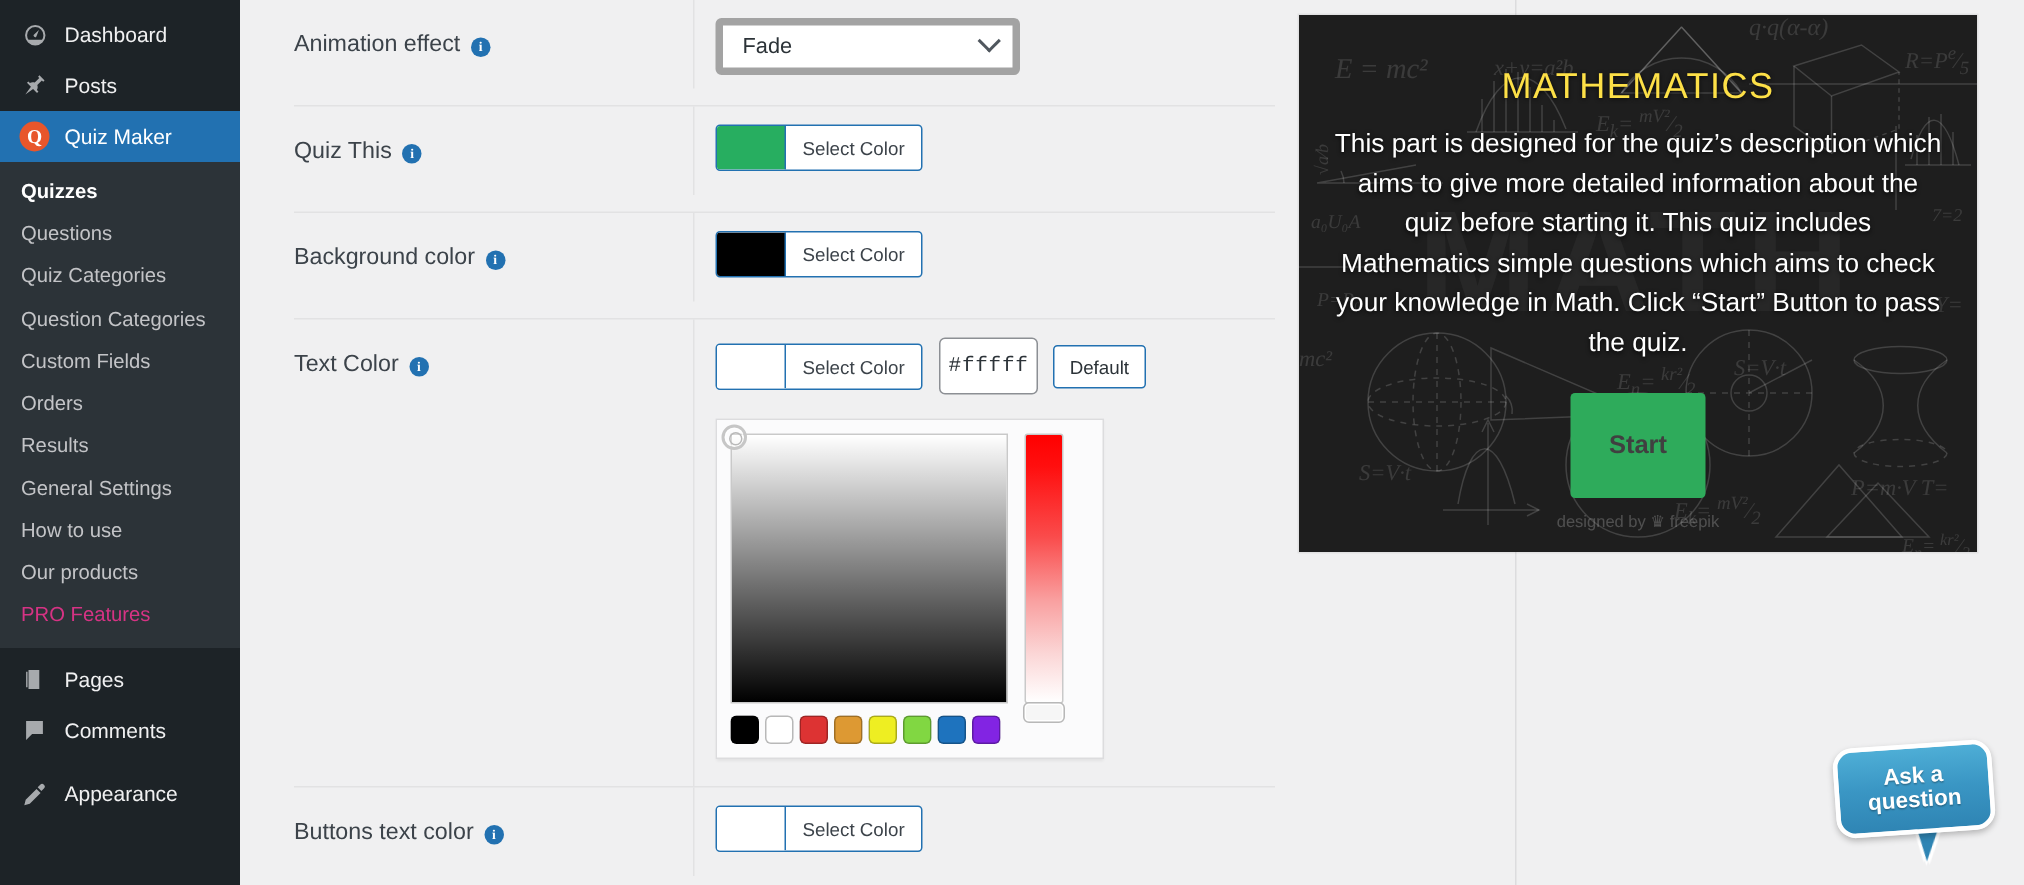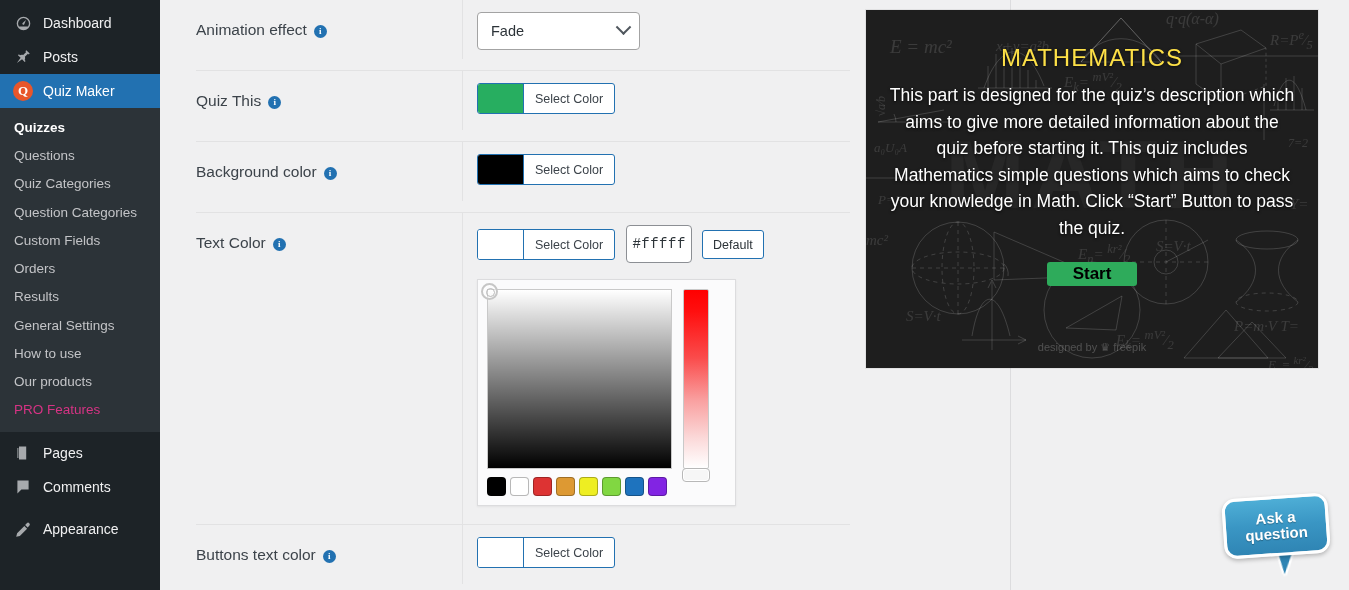--- a/index.html
+++ b/index.html
@@ -142,22 +142,22 @@
     align-items: center; justify-content: center;
     font-family: "Liberation Serif", serif;
     line-height: 1;
     cursor: pointer;
     flex: 0 0 13px;
     position: relative; top: 1px;
   }
 
   
   .select-box {
-    width: 163px; height: 38px;
-    border: 1px solid #a3a3a3;
+    width: 203px; height: 38px;
+    border: 5px solid #a3a3a3;
     border-radius: 4px;
     background: #fff;
     display: flex;
     align-items: center;
     padding: 0 10px 0 13px;
     font-size: 14.5px;
     color: #2c3338;
     justify-content: space-between;
     cursor: pointer;
   }
@@ -347,24 +347,24 @@
   .pv-desc {
     color: #fff;
     font-size: 17.5px;
     line-height: 1.52;
     text-shadow: 0 1px 3px rgba(0,0,0,.8);
   }
   .start-btn {
     display: inline-block;
     margin-top: 20px;
     background: #2eab5b;
-    color: #000000;
+    color: #404040;
     font-size: 17px;
     font-weight: bold;
-    padding: 2px 26px;
+    padding: 25px 26px;
     border-radius: 3px;
     cursor: pointer;
     border: none;
     font-family: "Liberation Sans", sans-serif;
   }
   .freepik {
     position: absolute;
     left: 50%; bottom: 14px;
     transform: translateX(-50%);
     z-index: 2;

